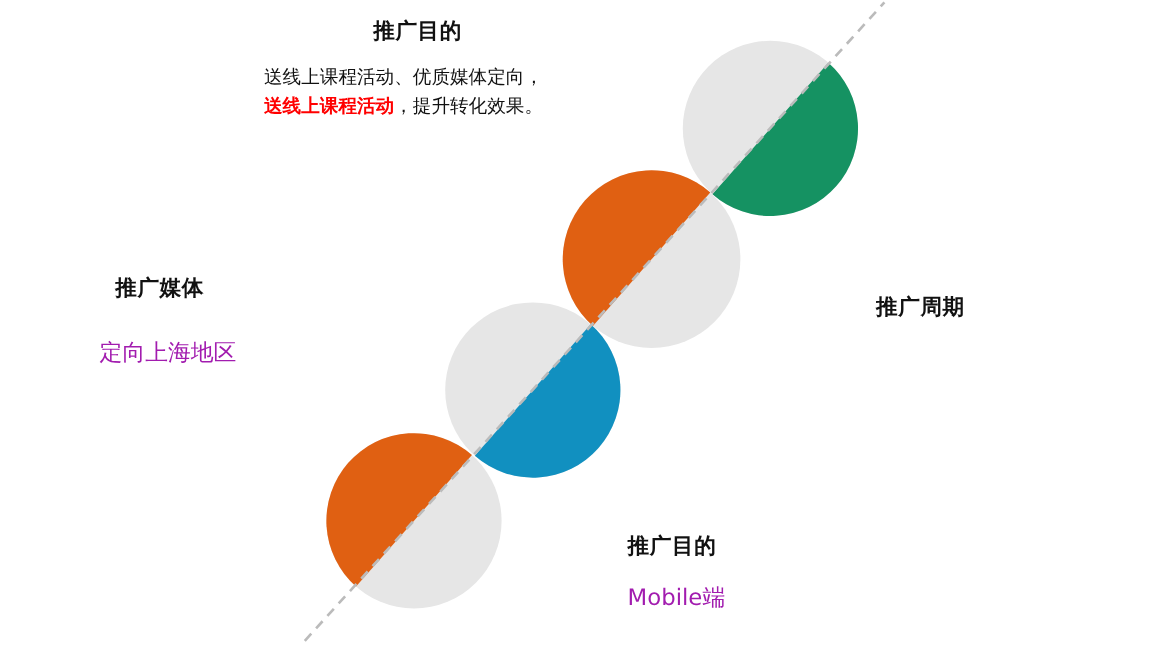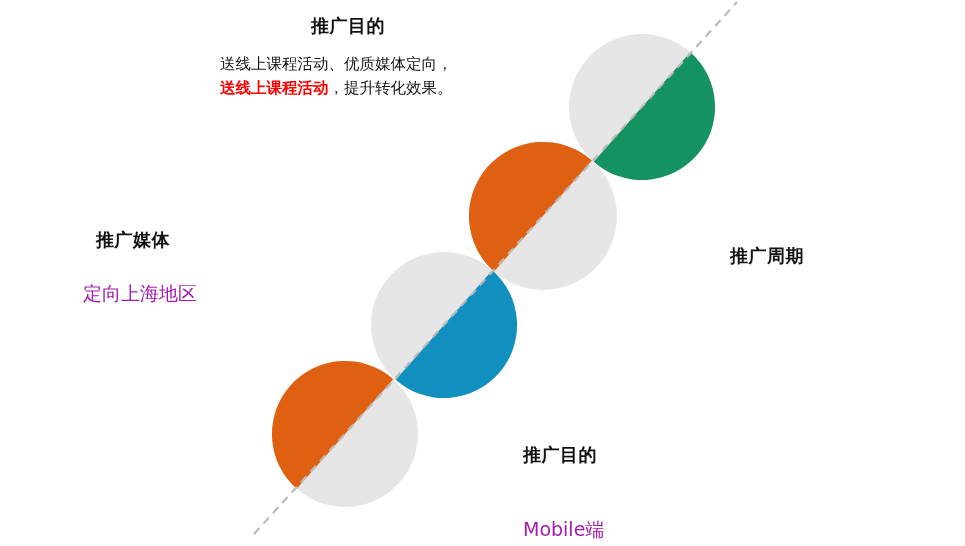--- a/index.html
+++ b/index.html
@@ -53,15 +53,15 @@
     <span class="line">送线上课程活动、优质媒体定向，</span>
     <span class="line"><span class="hl">送线上课程活动</span><span>，提升转化效果。</span></span>
   </div>
 
   <div class="heading" style="left:96px; top:228px;">推广媒体</div>
   <div class="body-text" style="left:83px; top:281px;">定向上海地区</div>
 
   <div class="heading" style="left:730px; top:244px;">推广周期</div>
 
   <div class="heading" style="left:523px; top:443px;">推广目的</div>
-  <div class="body-text" style="left:523px; top:517px;">Mobile端</div>
+  <div class="body-text" style="left:523px; top:485px;">Mobile端</div>
 
 </div>
 
 </body></html>

